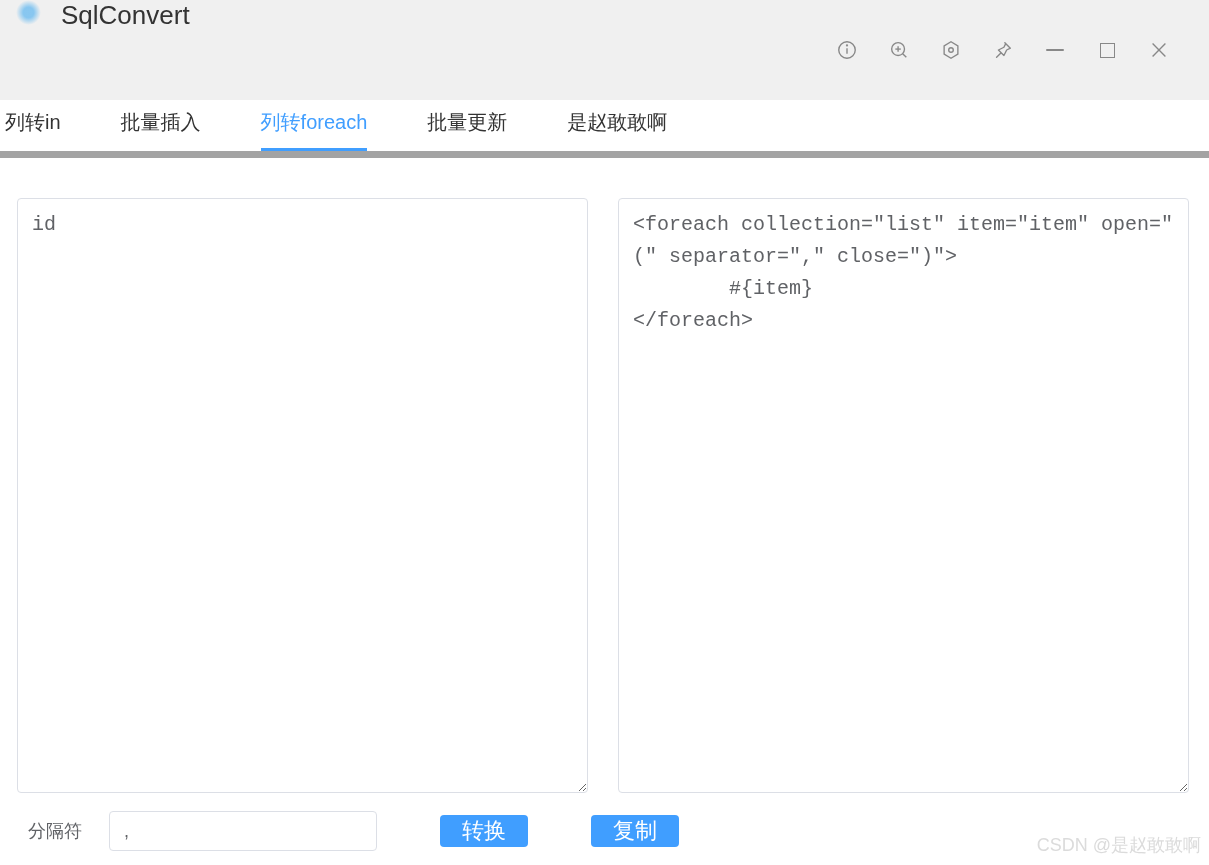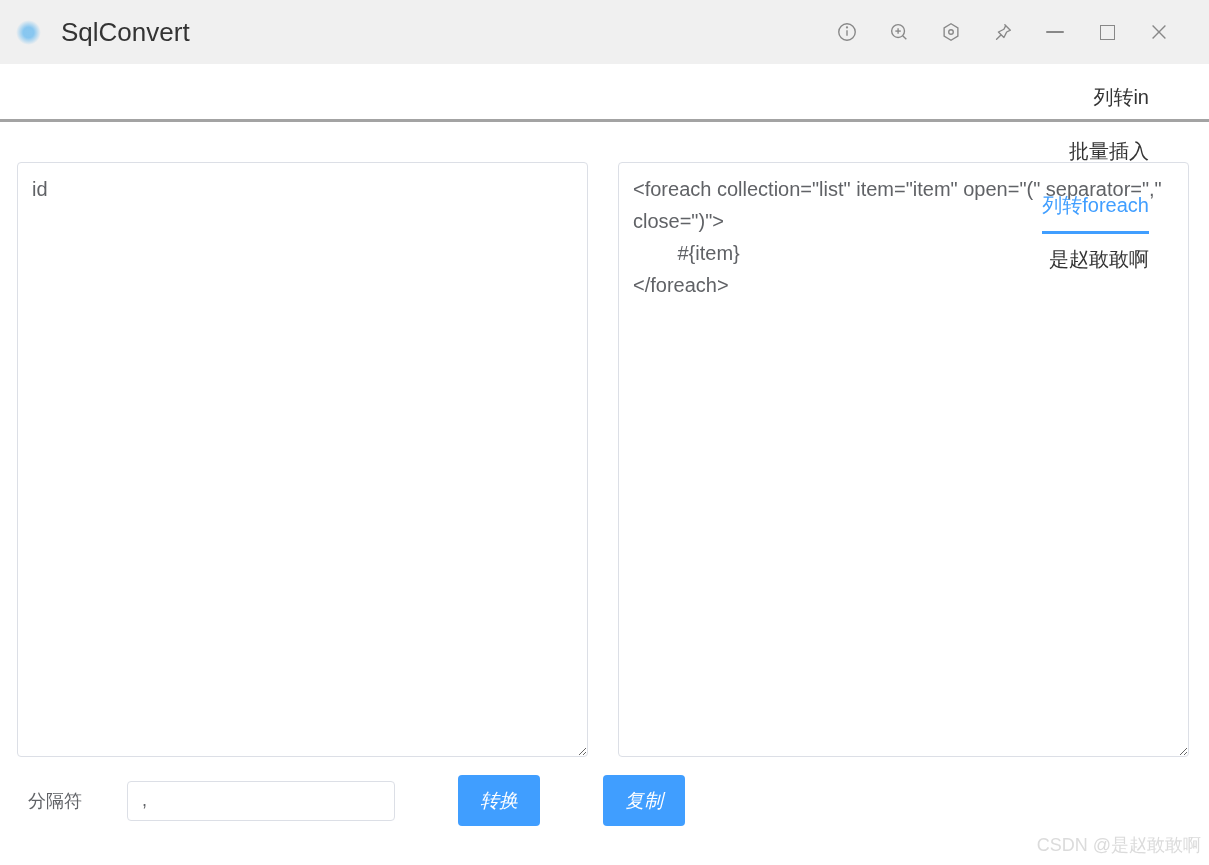--- a/index.html
+++ b/index.html
@@ -5,24 +5,23 @@
     * { margin: 0; padding: 0; box-sizing: border-box; }
     body {
       font-family: -apple-system, "Segoe UI", "Microsoft YaHei", sans-serif;
       background: #fff;
       width: 1209px;
       height: 865px;
       overflow: hidden;
       position: relative;
     }
     .titlebar {
-      height: 64px;
+      height: 100px;
       background: #f0f0f0;
       display: flex;
-      align-items: center;
       padding: 0 16px;
       position: relative;
     }
     .app-logo {
       width: 25px;
       height: 25px;
       margin-right: 20px;
       background: radial-gradient(circle, #5bb5f0 30%, transparent 70%);
       border-radius: 50%;
       opacity: 0.7;
@@ -50,25 +49,24 @@
       justify-content: center;
       color: #888;
       cursor: pointer;
     }
     .wc-icon svg { width: 22px; height: 22px; stroke: #888; fill: none; stroke-width: 1.5; }
     .wc-min { width: 18px; height: 2px; background: #888; border-radius: 1px; }
     .wc-max { width: 15px; height: 15px; border: 1.5px solid #888; }
     .wc-close svg { stroke-width: 1.5; }
     .tabs {
       display: flex;
-      border-bottom: 3px solid #a3a3a3;
-      padding: 8px 0 0 5px;
+      border-bottom: 7px solid #a3a3a3;
+      padding: 0 0 0 5px;
       height: 58px;
       align-items: flex-end;
-      flex-direction: column;
     }
     .tab {
       padding: 12px 0 12px 0;
       margin-right: 60px;
       font-size: 20px;
       color: #333;
       cursor: pointer;
       border-bottom: 3px solid transparent;
       position: relative;
     }
@@ -82,61 +80,60 @@
       padding: 40px 17px 0 17px;
     }
     .textarea {
       width: 571px;
       height: 595px;
       border: 1px solid #dcdfe6;
       border-radius: 4px;
       padding: 10px 14px;
       font-size: 20px;
       color: #606266;
-      font-family: Liberation Sans, sans-serif;
+      font-family: Liberation Mono, monospace;
       resize: both;
       outline: none;
       line-height: 1.6;
       white-space: pre-wrap;
     }
     .textarea.right {
       width: 571px;
     }
     .bottom-bar {
       display: flex;
       align-items: center;
       padding: 18px 17px 0 28px;
       gap: 18px;
     }
     .sep-label {
       font-size: 18px;
       color: #606266;
-      margin-right: 27px;
+      margin-right: 9px;
     }
     .sep-input {
       width: 268px;
       height: 40px;
       border: 1px solid #dcdfe6;
       border-radius: 4px;
       padding: 0 14px;
       font-size: 18px;
       color: #606266;
       outline: none;
     }
     .btn {
-      height: 51px;
+      height: 32px;
       padding: 0 22px;
       background: #409eff;
       color: #fff;
       border: none;
       border-radius: 4px;
-      font-size: 19px;
+      font-size: 22px;
       cursor: pointer;
       margin-left: 45px;
-      font-style: italic;
     }
     .btn + .btn { }
     .watermark {
       position: absolute;
       right: 8px;
       bottom: 8px;
       color: #ccc;
       font-size: 18px;
       opacity: 0.7;
       pointer-events: none;
@@ -187,20 +184,21 @@
           <line x1="19" y1="5" x2="5" y2="19"></line>
         </svg>
     </div>
   </div>
 </div>
 
 <div class="tabs">
   <div class="tab">列转in</div>
   <div class="tab">批量插入</div>
   <div class="tab active">列转foreach</div>
+  <div class="tab">批量更新</div>
   <div class="tab">是赵敢敢啊</div>
 </div>
 
 <div class="content">
   <textarea class="textarea" style="">id</textarea>
   <textarea class="textarea right" style="">&lt;foreach collection="list" item="item" open="(" separator="," close=")"&gt;
         #{item}
 &lt;/foreach&gt;</textarea>
 </div>
 

